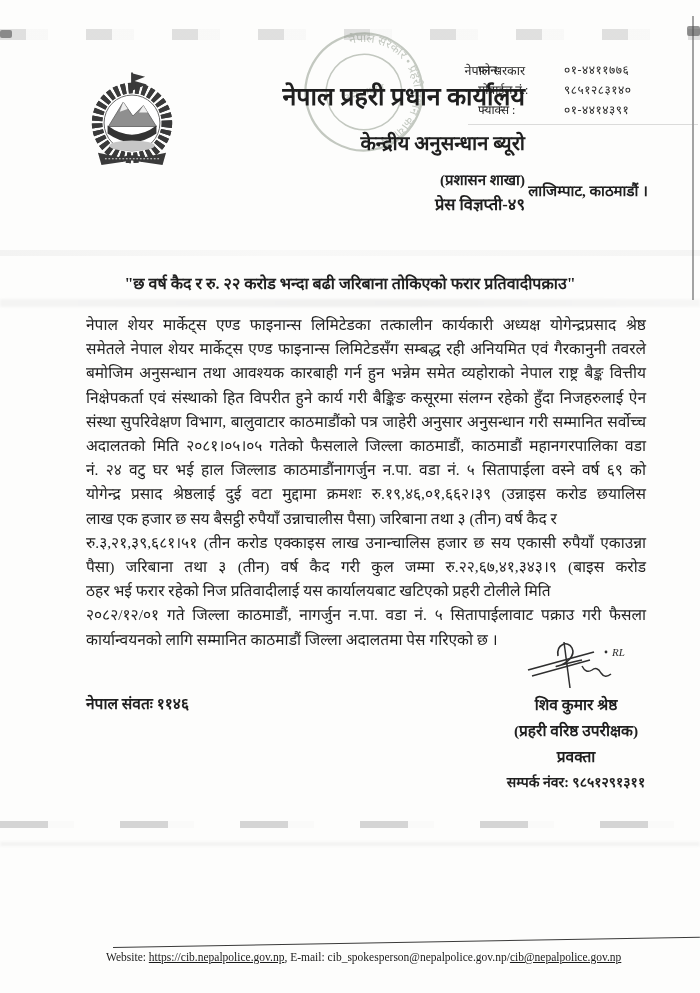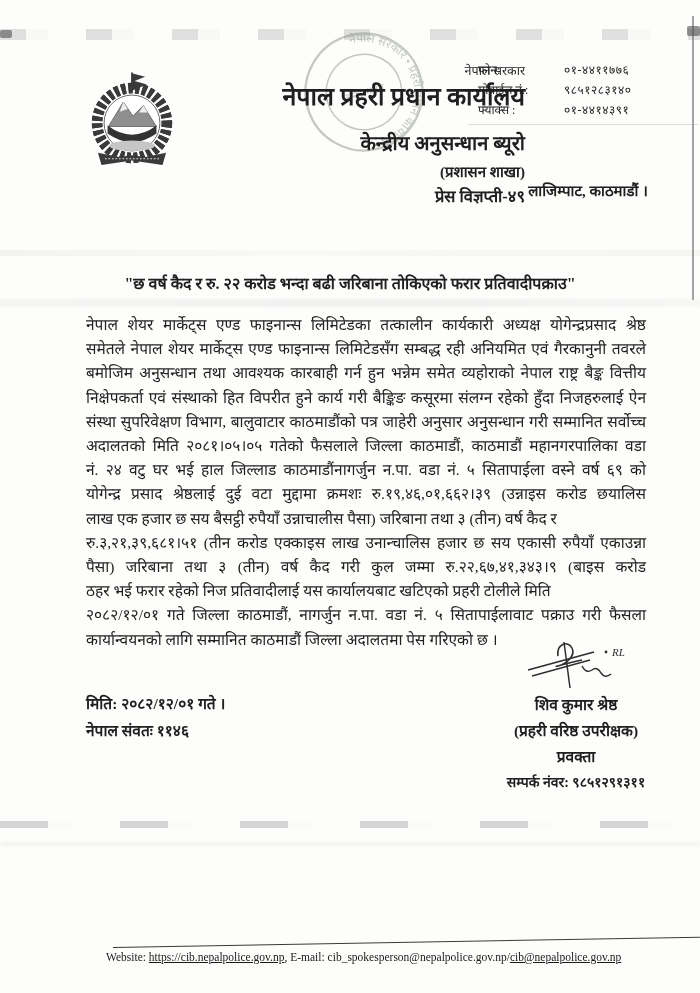--- a/index.html
+++ b/index.html
@@ -20,21 +20,21 @@
   .edge-mark-right{position:absolute;left:687px;top:26px;width:13px;height:10px;background:#4f4f4f;opacity:.6;border-radius:2px;}
   .hline-contacts{position:absolute;left:468px;top:124px;width:230px;height:1px;background:#9a9a9a;opacity:.35;}
 
   
   .emblem{position:absolute;left:84px;top:70px;width:96px;height:106px;}
   .hdr-center{position:absolute;left:185px;top:64px;width:340px;text-align:right;line-height:1.15;}
   .hdr-gov{font-size:12.5px;}
   .hdr-ministry{font-size:14.5px;margin-top:3px;}
   .hdr-office{font-size:25px;font-weight:bold;margin-top:5px;white-space:nowrap;}
   .hdr-bureau{font-size:20px;font-weight:600;margin-top:20px;}
-  .hdr-section{font-size:15px;font-weight:bold;margin-top:9px;}
+  .hdr-section{font-size:15px;font-weight:bold;margin-top:17px;}
   .hdr-press{font-size:16.5px;font-weight:bold;margin-top:7px;}
   .stamp{position:absolute;left:298px;top:26px;width:132px;height:132px;opacity:.42;
          transform:rotate(-16deg);color:#74806f;}
   .contacts{position:absolute;left:478px;top:60px;width:218px;font-size:12px;line-height:20px;}
   .contact-row{display:flex;}
   .contact-label{font-weight:normal;width:86px;flex:none;}
   .contact-value{letter-spacing:.5px;}
   .location{position:absolute;left:486px;top:180px;width:204px;text-align:center;
             font-size:15px;font-weight:bold;}
 
@@ -152,21 +152,20 @@
       <path d="M8 34 L74 16" stroke="#2e2e2e" stroke-width="1.8" fill="none"></path>
       <path d="M12 40 L70 24" stroke="#2e2e2e" stroke-width="1.4" fill="none"></path>
       <path d="M44 6 L50 52" stroke="#2e2e2e" stroke-width="1.5" fill="none"></path>
       <path d="M62 30 q4 8 10 4 q5 -4 9 3 q4 6 10 1" fill="none" stroke="#2e2e2e" stroke-width="1.5"></path>
       <circle cx="86" cy="16" r="1.4" fill="#2e2e2e"></circle>
       <text x="92" y="20" font-size="11" font-style="italic" fill="#2e2e2e">RL</text>
     </svg>
   </div>
 
   <div class="dateblock">
-    <div>मिति: २०८२/१२/०१ गते ।</div>
     <div>नेपाल संवतः ११४६</div>
   </div>
 
   <div class="signer">
     <div>शिव कुमार श्रेष्ठ</div>
     <div>(प्रहरी वरिष्ठ उपरीक्षक)</div>
     <div>प्रवक्ता</div>
     <div class="signer-contact">सम्पर्क नंवर: ९८५१२९१३११</div>
   </div>
 

